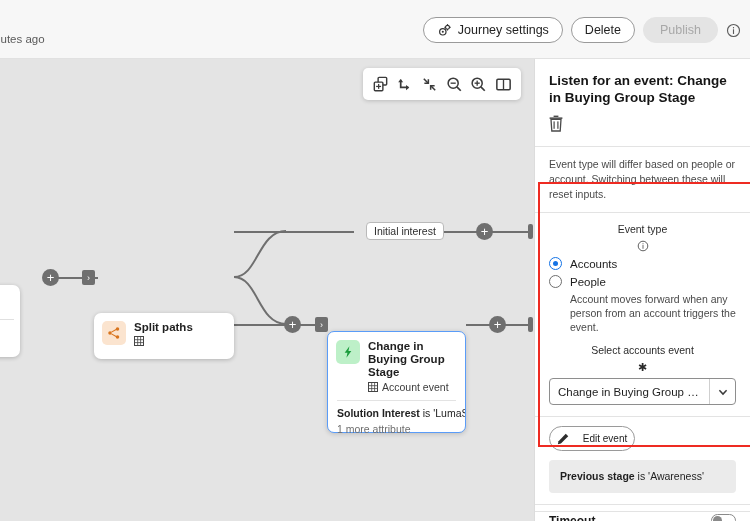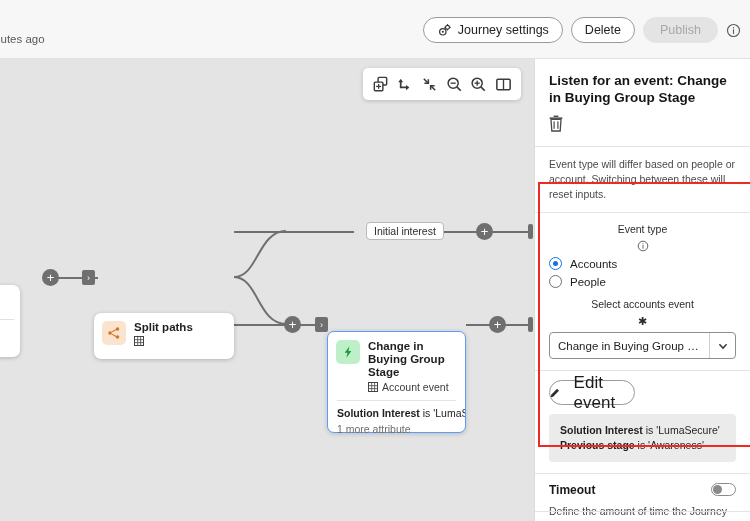--- a/index.html
+++ b/index.html
@@ -182,21 +182,21 @@
   }
   .select-arrow {
     width: 26px; height: 100%; border-left: 1px solid #cfcfcf;
     display: flex; align-items: center; justify-content: center;
   }
 
   .edit-btn {
     margin: 9px 14px 0 14px; height: 25px; width: 86px;
     background: #fff; border: 1px solid #9a9a9a; border-radius: 13px;
     display: flex; align-items: center; justify-content: center; gap: 14px;
-    font-size: 17px; color: #1d1d1d; cursor: pointer;
+    font-size: 10px; color: #1d1d1d; cursor: pointer;
   }
   .pencil-ic { width: 12px; height: 12px; }
 
   .summary-box {
     margin: 9px 14px 0 14px; background: #ebebeb; border-radius: 4px;
     padding: 9px 11px; font-size: 10.5px; color: #1f1f1f; line-height: 15px;
   }
   .summary-box b { font-weight: bold; }
 
   .timeout-row {
@@ -405,20 +405,21 @@
       <div class="radio-row">
         <div class="radio sel"></div>
         <span class="radio-lbl">Accounts</span>
       </div>
 
       <div class="radio-row">
         <div class="radio"></div>
         <span class="radio-lbl">People</span>
       </div>
 
+      <div class="radio-help">Account moves forward when any person from an account triggers the event.</div>
     </div>
 
     <div style="padding-top:10px;">
       <div class="field-label">
         <span>Select accounts event</span>
         <span class="req-star">✱</span>
       </div>
       <div class="select-wrap">
         <div class="select-val">Change in Buying Group Stage</div>
         <div class="select-arrow">
@@ -434,23 +435,20 @@
     <div>
       <div class="edit-btn">
         <svg class="pencil-ic" viewBox="0 0 14 14">
           <path d="M10.2 0.9 L13.1 3.8 L4.6 12.3 L1 13.1 L1.8 9.5 Z" fill="#2e2e2e"></path>
         </svg>
         <span>Edit event</span>
       </div>
 
       <div class="summary-box">
         <div>
-          <b>Solution Interest</b><span> is 'LumaSecure'</span>
-        </div>
-        <div>
           <b>Previous stage</b><span> is 'Awareness'</span>
         </div>
       </div>
     </div>
 
     <div class="panel-sep" style="margin-top:11px;"></div>
 
     <div>
       <div class="timeout-row">
         <span class="timeout-lbl">Timeout</span>

